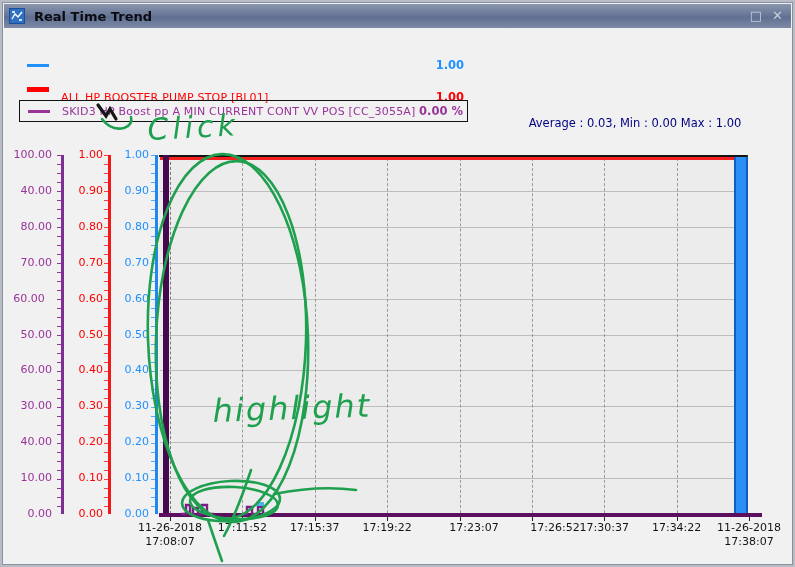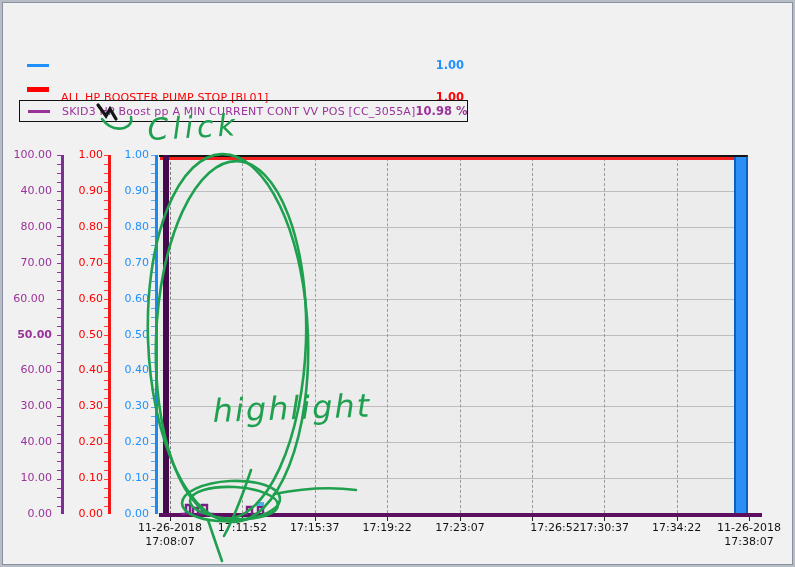--- a/index.html
+++ b/index.html
@@ -41,37 +41,54 @@
   .gridv{position:absolute;top:156px;height:355px;width:0;border-left:1px dashed #9a9a9a;z-index:1;}
   .xtick{position:absolute;top:515px;width:1px;height:4px;background:#222;z-index:6;}
   .annot{position:absolute;left:0;top:0;width:795px;height:567px;z-index:10;pointer-events:none;}
   .annot text{font-family:"DejaVu Sans",sans-serif;font-style:italic;fill:#1FA04F;}
 </style>
 </head>
 <body>
 
 <div class="window">
 
+  <div class="titlebar">
+    <span class="titleicon">
+      <svg width="16" height="16" viewBox="0 0 16 16">
+        <rect x="0" y="0" width="16" height="16" fill="#1a4e9e"></rect>
+        <rect x="1" y="1" width="14" height="14" fill="#2f6fc4"></rect>
+        <polyline points="3,11 6,6 9,9 13,4" stroke="#ffffff" stroke-width="1.4" fill="none"></polyline>
+        <rect x="3" y="3" width="3" height="2" fill="#cfe2ff"></rect>
+        <rect x="10" y="11" width="3" height="2" fill="#cfe2ff"></rect>
+      </svg>
+    </span>
+    <span class="title">Real Time Trend</span>
+    <span class="winbtns">
+      <span class="winbtn">□</span>
+      <span class="winbtn">✕</span>
+    </span>
+  </div>
 
   <div class="legend-row" style="top:52px;">
     <span class="sw sw-blue"></span>
     <span class="lvalue c-blue">1.00</span>
   </div>
   <div class="legend-row" style="top:76px;">
     <span class="sw sw-red"></span>
     <span class="llabel c-red">ALL HP BOOSTER PUMP STOP [BL01]</span>
     <span class="lvalue c-red">1.00</span>
   </div>
   <div class="legend-row selected" style="top:98px;">
     <span class="sw sw-purple"></span>
     <span class="llabel c-purple">SKID3 HP Boost pp A MIN CURRENT CONT VV POS [CC_3055A]</span>
-    <span class="lvalue c-purple">10.98 %</span>
+    <span class="lvalue c-purple">0.00 %</span>
   </div>
 
   <div class="stats">
+    <div>Average : 0.03, Min : 0.00 Max : 1.00</div>
   </div>
 
   <div class="plot"></div>
   <div id="gen-layer">
       <div class="gridh" style="top: 188.9px;"></div>
       <div class="gridh" style="top: 224.8px;"></div>
       <div class="gridh" style="top: 260.7px;"></div>
       <div class="gridh" style="top: 296.6px;"></div>
       <div class="gridh" style="top: 332.5px;"></div>
       <div class="gridh" style="top: 368.4px;"></div>
@@ -83,21 +100,21 @@
       <div class="gridv" style="left: 385.125px;"></div>
       <div class="gridv" style="left: 457.5px;"></div>
       <div class="gridv" style="left: 529.875px;"></div>
       <div class="gridv" style="left: 602.25px;"></div>
       <div class="gridv" style="left: 674.625px;"></div>
       <div class="ylab" style="left: 4px; width: 46px; top: 146px; color: rgb(153, 51, 153);">100.00</div>
       <div class="ylab" style="left: 4px; width: 46px; top: 181.9px; color: rgb(153, 51, 153);">40.00</div>
       <div class="ylab" style="left: 4px; width: 46px; top: 217.8px; color: rgb(153, 51, 153);">80.00</div>
       <div class="ylab" style="left: 4px; width: 46px; top: 253.7px; color: rgb(153, 51, 153);">70.00</div>
       <div class="ylab" style="left: 4px; width: 46px; top: 289.6px; color: rgb(153, 51, 153); text-align: center;">60.00</div>
-      <div class="ylab" style="left: 4px; width: 46px; top: 325.5px; color: rgb(153, 51, 153); font-weight: bold;">50.00</div>
+      <div class="ylab" style="left: 4px; width: 46px; top: 325.5px; color: rgb(153, 51, 153);">50.00</div>
       <div class="ylab" style="left: 4px; width: 46px; top: 361.4px; color: rgb(153, 51, 153);">60.00</div>
       <div class="ylab" style="left: 4px; width: 46px; top: 397.3px; color: rgb(153, 51, 153);">30.00</div>
       <div class="ylab" style="left: 4px; width: 46px; top: 433.2px; color: rgb(153, 51, 153);">40.00</div>
       <div class="ylab" style="left: 4px; width: 46px; top: 469.1px; color: rgb(153, 51, 153);">10.00</div>
       <div class="ylab" style="left: 4px; width: 46px; top: 505px; color: rgb(153, 51, 153);">0.00</div>
       <div class="ylab" style="left: 55px; width: 46px; top: 146px; color: rgb(255, 0, 0);">1.00</div>
       <div class="ylab" style="left: 55px; width: 46px; top: 181.9px; color: rgb(255, 0, 0);">0.90</div>
       <div class="ylab" style="left: 55px; width: 46px; top: 217.8px; color: rgb(255, 0, 0);">0.80</div>
       <div class="ylab" style="left: 55px; width: 46px; top: 253.7px; color: rgb(255, 0, 0);">0.70</div>
       <div class="ylab" style="left: 55px; width: 46px; top: 289.6px; color: rgb(255, 0, 0);">0.60</div>
@@ -129,21 +146,21 @@
       </div>
       <div class="xtick" style="left: 312.75px;"></div>
       <div class="xlab" style="left: 266.75px;">
         <div>17:15:37</div>
       </div>
       <div class="xtick" style="left: 385.125px;"></div>
       <div class="xlab" style="left: 339.125px;">
         <div>17:19:22</div>
       </div>
       <div class="xtick" style="left: 457.5px;"></div>
-      <div class="xlab" style="left: 412px;">
+      <div class="xlab" style="left: 426px;">
         <div>17:23:07</div>
       </div>
       <div class="xtick" style="left: 529.875px;"></div>
       <div class="xlab" style="left: 507px;">
         <div>17:26:52</div>
       </div>
       <div class="xtick" style="left: 602.25px;"></div>
       <div class="xlab" style="left: 556.25px;">
         <div>17:30:37</div>
       </div>

